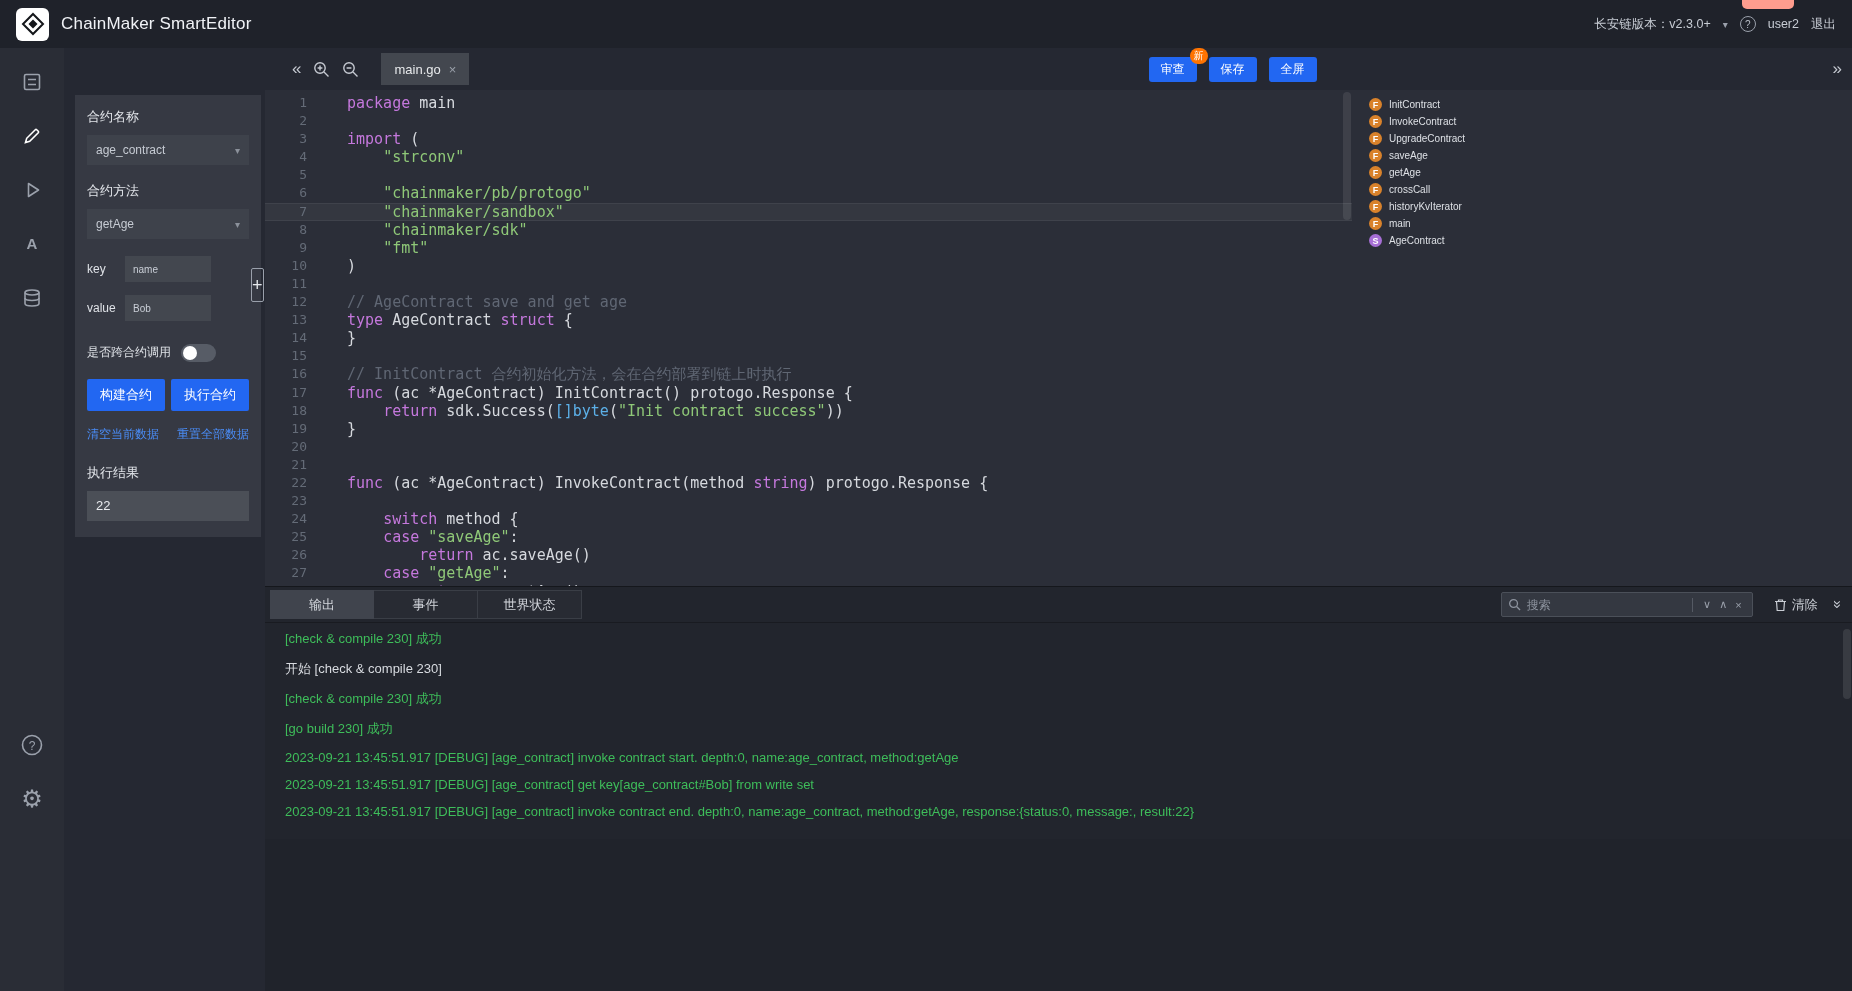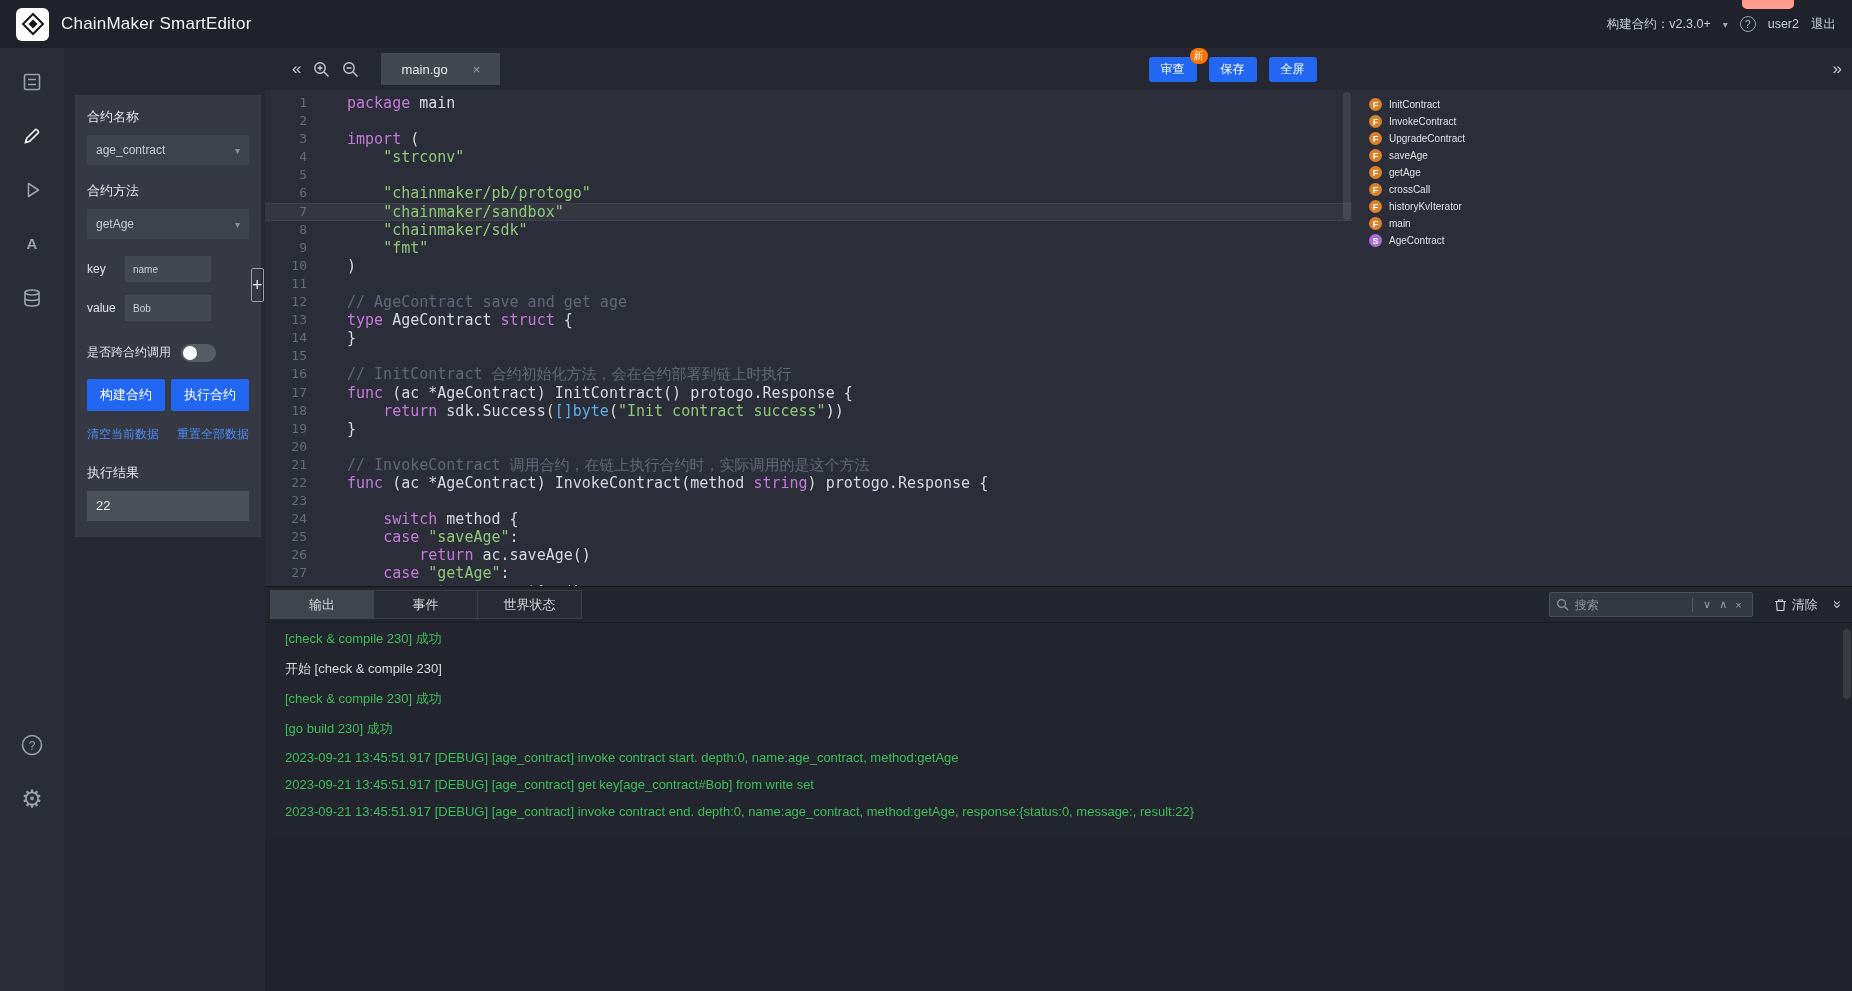--- a/index.html
+++ b/index.html
@@ -26,21 +26,21 @@
   .rail-item.active { color:#ffffff; }
   .rail-bottom { margin-top:auto; margin-bottom:160px; display:flex; flex-direction:column; align-items:center; }
   .gear-glyph { font-size:24px; line-height:1; }
 
   
   .main { flex:1; display:flex; flex-direction:column; background:#252832; min-width:0; }
 
   
   .toolbar { height:42px; display:flex; align-items:center; padding:0 10px 0 228px; gap:12px; }
   .tb-icon { color:#c6cad2; font-size:17px; cursor:pointer; display:flex; align-items:center; }
-  .editor-tab { margin-left:10px; height:32px; background:#43474f; color:#e8eaec; font-size:13px; display:flex; align-items:center; gap:25px; padding:0 20px; cursor:pointer; }
+  .editor-tab { margin-left:10px; height:32px; background:#43474f; color:#e8eaec; font-size:13px; display:flex; align-items:center; gap:8px; padding:0 13px; cursor:pointer; }
   .tab-close { color:#9aa0aa; font-size:13px; cursor:pointer; }
   .tb-spacer { flex:1; }
   .tb-btns { display:flex; gap:12px; align-items:center; }
   .blue-chip { position:relative; height:25px; padding:0 12px; background:#2267f2; border:none; border-radius:3px; color:#fff; font-size:12px; cursor:pointer; font-family:inherit; }
   .badge { position:absolute; top:-9px; right:-11px; background:#ff7300; color:#fff; font-size:10px; line-height:1; padding:3px 4px; border-radius:8px; }
   .outline-gap { width:492px; }
 
   
   .center { flex:1; display:flex; min-height:0; }
   .side-col { width:201px; }
@@ -88,21 +88,21 @@
   .sym-S { background:#a76fd6; }
   .outline-label { font-size:10px; color:#dde0e5; white-space:nowrap; }
 
   
   .console { height:253px; background:#22252d; border-top:1px solid #15171c; display:flex; flex-direction:column; position:relative; }
   .strip { height:36px; display:flex; align-items:center; padding:0 10px 0 5px; gap:0; border-bottom:1px solid rgba(0,0,0,0.25); }
   .ctab { width:104px; height:29px; display:flex; align-items:center; justify-content:center; font-size:13px; color:#d3d6dc; background:#282b33; border:1px solid #3a3e46; cursor:pointer; }
   .ctab + .ctab { border-left:none; }
   .ctab.active { background:#40444d; border-color:#40444d; }
   .strip-spacer { flex:1; }
-  .search-box { display:flex; align-items:center; width:204px; height:25px; background:#343841; border:1px solid #4b5059; border-radius:2px; padding:0 6px; color:#8d939e; }
+  .search-box { display:flex; align-items:center; width:252px; height:25px; background:#343841; border:1px solid #4b5059; border-radius:2px; padding:0 6px; color:#8d939e; }
   .search-box input { flex:1; min-width:0; background:transparent; border:none; outline:none; color:#cdd1d8; font-size:12px; margin-left:6px; font-family:inherit; }
   .search-box input::placeholder { color:#8d939e; }
   .sdiv { width:1px; height:14px; background:#555a64; margin:0 6px; }
   .s-ico { font-size:11px; color:#9aa0ab; padding:0 4px; cursor:pointer; }
   .clear-btn { display:flex; align-items:center; gap:5px; margin-left:21px; color:#c9cdd4; font-size:13px; cursor:pointer; }
   .chev-dbl { margin-left:16px; color:#c9cdd4; font-size:15px; display:inline-block; transform:rotate(90deg); cursor:pointer; }
   .logs { flex:1; overflow:hidden; padding:7px 0 0 20px; }
   .log { font-size:13px; margin-bottom:12px; white-space:nowrap; }
   .log.success, .log.debug { color:#3ebd5a; }
   .log.info { color:#d8dbe0; }
@@ -119,21 +119,21 @@
 
   <header class="header">
     <div class="logo">
       <svg width="24" height="24" viewBox="0 0 24 24">
           <path d="M12 2 L22 12 L12 22 L2 12 Z" fill="none" stroke="#14161a" stroke-width="2"></path>
           <path d="M7.5 12 L12 7.5 L16.5 12 L12 16.5 Z" fill="#14161a"></path>
         </svg>
     </div>
     <div class="app-title">ChainMaker SmartEditor</div>
     <div class="header-right">
-      <span>构建合约：v2.3.0+</span>
+      <span>长安链版本：v2.3.0+</span>
       <span class="caret">▾</span>
       <span class="help-circle">?</span>
       <span>user2</span>
       <span class="logout">退出</span>
     </div>
   </header>
 
   <div class="body">
 
     <nav class="rail">
@@ -274,21 +274,21 @@
                   <div class="code-row"><span class="ln">11</span><span class="code-text"></span></div>
                   <div class="code-row"><span class="ln">12</span><span class="code-text"><span class="tk-cm">// AgeContract save and get age</span></span></div>
                   <div class="code-row"><span class="ln">13</span><span class="code-text"><span class="tk-kw">type</span><span class="tk-pl"> AgeContract </span><span class="tk-kw">struct</span><span class="tk-pl"> {</span></span></div>
                   <div class="code-row"><span class="ln">14</span><span class="code-text"><span class="tk-pl">}</span></span></div>
                   <div class="code-row"><span class="ln">15</span><span class="code-text"></span></div>
                   <div class="code-row"><span class="ln">16</span><span class="code-text"><span class="tk-cm">// InitContract 合约初始化方法，会在合约部署到链上时执行</span></span></div>
                   <div class="code-row"><span class="ln">17</span><span class="code-text"><span class="tk-kw">func</span><span class="tk-pl"> (ac *AgeContract) InitContract() protogo.Response {</span></span></div>
                   <div class="code-row"><span class="ln">18</span><span class="code-text"><span class="tk-pl">    </span><span class="tk-kw">return</span><span class="tk-pl"> sdk.Success(</span><span class="tk-bi">[]byte</span><span class="tk-pl">(</span><span class="tk-str">"Init contract success"</span><span class="tk-pl">))</span></span></div>
                   <div class="code-row"><span class="ln">19</span><span class="code-text"><span class="tk-pl">}</span></span></div>
                   <div class="code-row"><span class="ln">20</span><span class="code-text"></span></div>
-                  <div class="code-row"><span class="ln">21</span><span class="code-text"><span class="tk-cm">// InvokeContract 调用合约，在链上执行合约时，实际调用的是这个方法</span></span></div>
+                  <div class="code-row"><span class="ln">21</span></div>
                   <div class="code-row"><span class="ln">22</span><span class="code-text"><span class="tk-kw">func</span><span class="tk-pl"> (ac *AgeContract) InvokeContract(method </span><span class="tk-kw">string</span><span class="tk-pl">) protogo.Response {</span></span></div>
                   <div class="code-row"><span class="ln">23</span><span class="code-text"></span></div>
                   <div class="code-row"><span class="ln">24</span><span class="code-text"><span class="tk-pl">    </span><span class="tk-kw">switch</span><span class="tk-pl"> method {</span></span></div>
                   <div class="code-row"><span class="ln">25</span><span class="code-text"><span class="tk-pl">    </span><span class="tk-kw">case</span><span class="tk-pl"> </span><span class="tk-str">"saveAge"</span><span class="tk-pl">:</span></span></div>
                   <div class="code-row"><span class="ln">26</span><span class="code-text"><span class="tk-pl">        </span><span class="tk-kw">return</span><span class="tk-pl"> ac.saveAge()</span></span></div>
                   <div class="code-row"><span class="ln">27</span><span class="code-text"><span class="tk-pl">    </span><span class="tk-kw">case</span><span class="tk-pl"> </span><span class="tk-str">"getAge"</span><span class="tk-pl">:</span></span></div>
                   <div class="code-row"><span class="ln">28</span><span class="code-text"><span class="tk-pl">        </span><span class="tk-kw">return</span><span class="tk-pl"> ac.getAge()</span></span></div>
                 </div>
               <div class="ed-scroll">
                   <div class="ed-thumb"></div>

